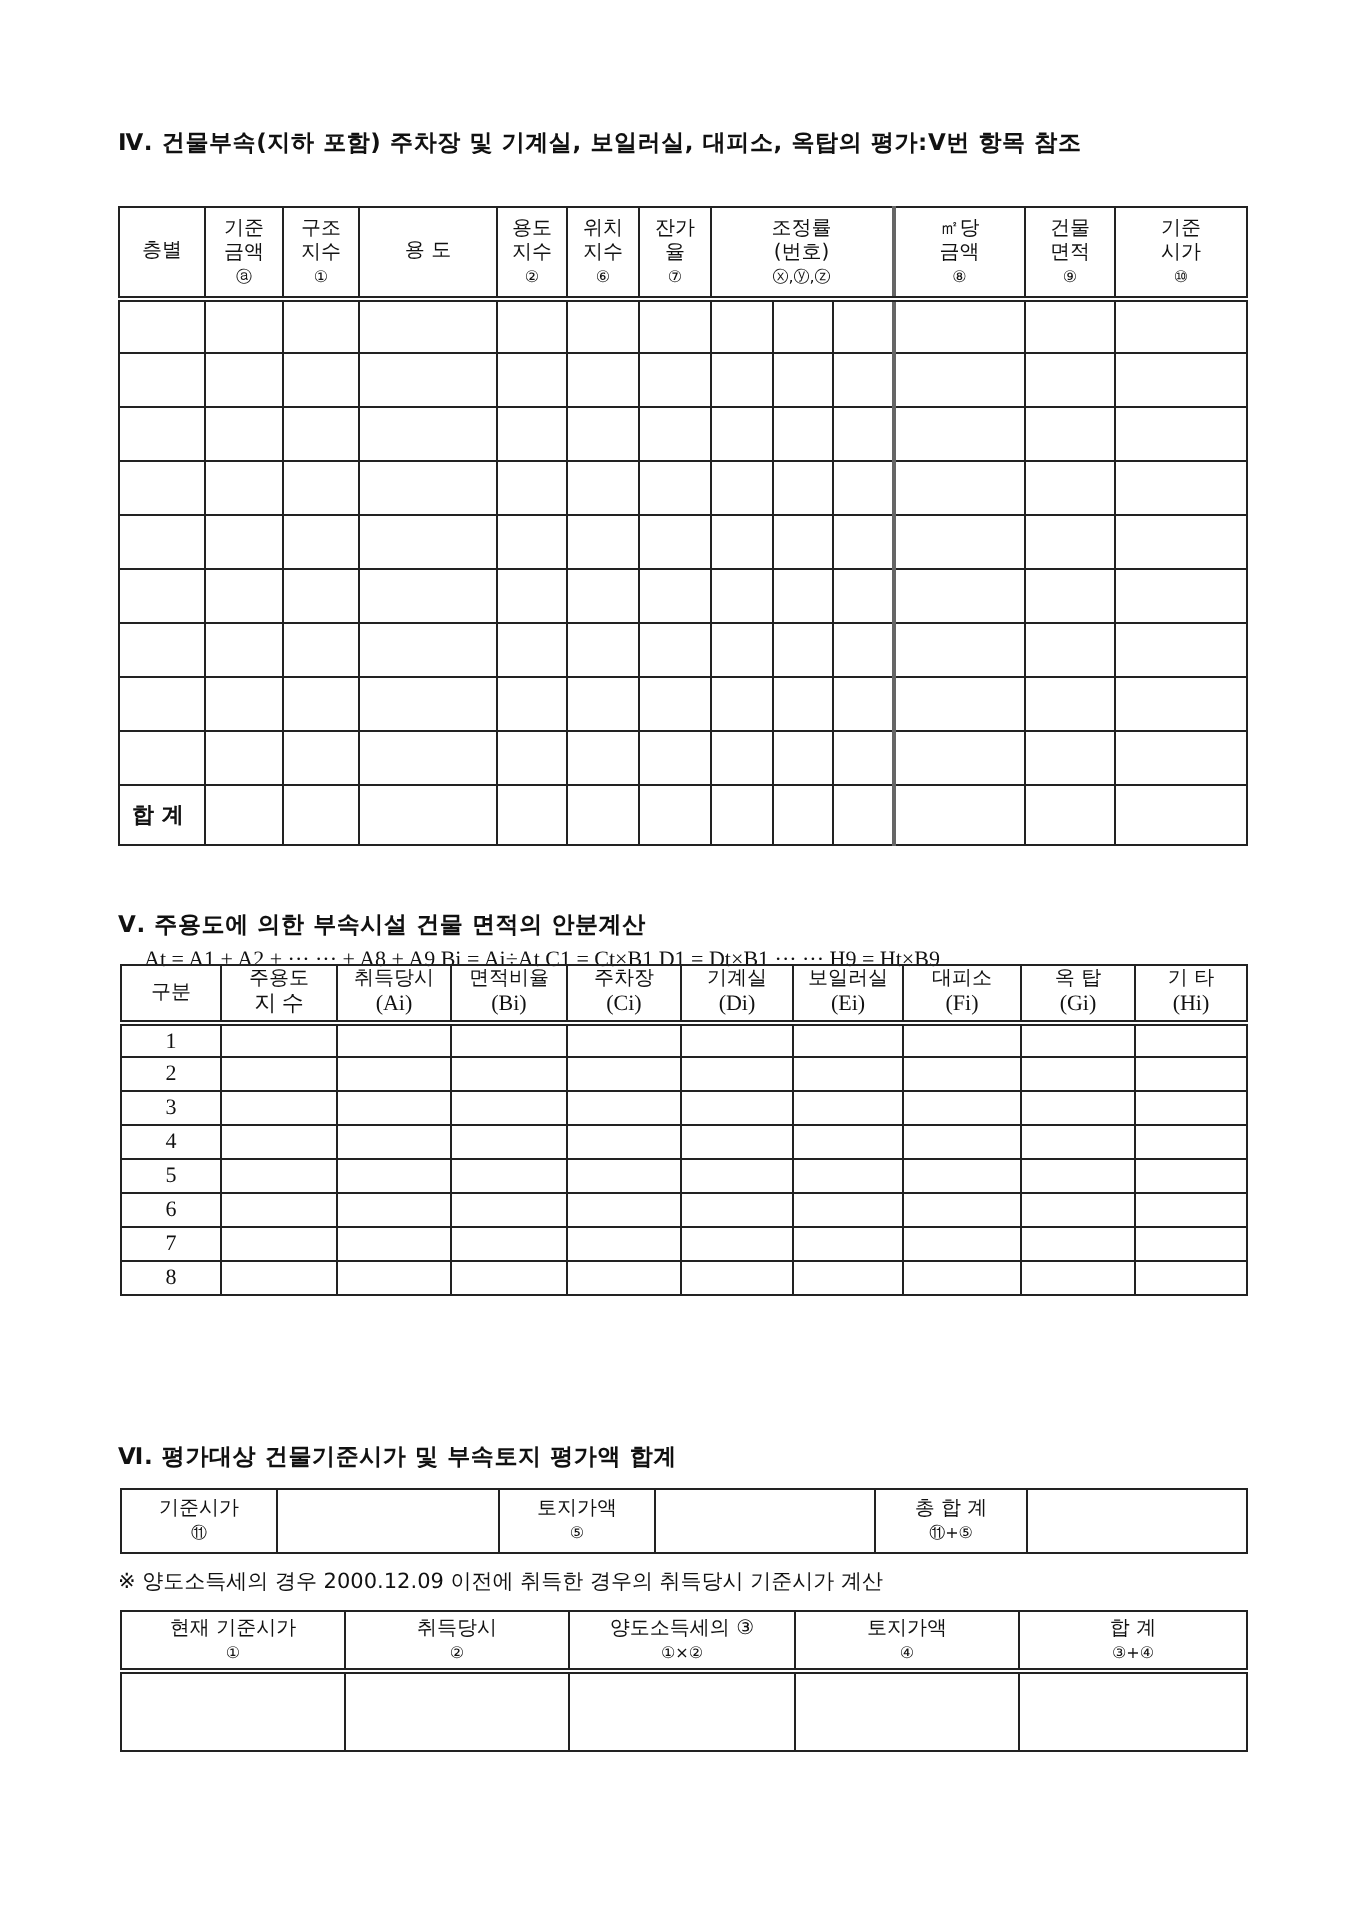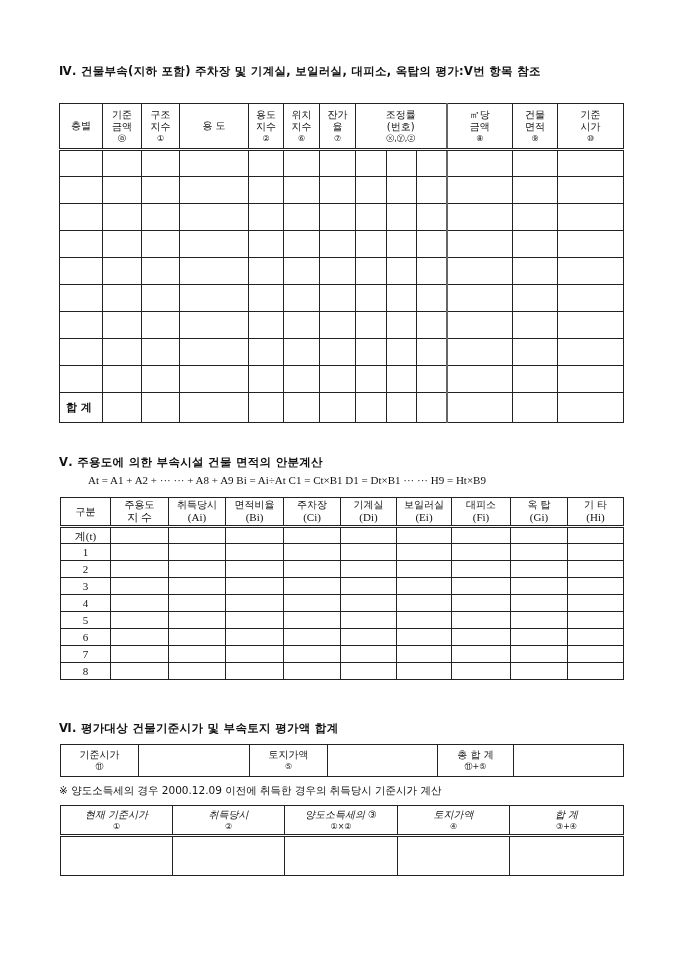--- a/index.html
+++ b/index.html
@@ -203,23 +203,23 @@
         <td></td>
         <td></td>
         <td class="thickv"></td>
         <td></td>
         <td></td>
       </tr>
     </tbody>
 </table>
 
 <div class="abs title" style="left:59px;top:455px;">Ⅴ. 주용도에 의한 부속시설 건물 면적의 안분계산</div>
-<div class="abs formula" style="left:88px;top:474px;">At = A1 + A2 + ··· ··· + A8 + A9     Bi = Ai÷At     C1 = Ct×B1     D1 = Dt×B1  ··· ···  H9 = Ht×B9</div>
-
-<table class="outer" style="left:60px;top:497px;width:563px;">
+<div class="abs formula" style="left:72px;top:474px;">At = A1 + A2 + ··· ··· + A8 + A9     Bi = Ai÷At     C1 = Ct×B1     D1 = Dt×B1  ··· ···  H9 = Ht×B9</div>
+
+<table class="outer" style="left:60px;top:482px;width:563px;">
   <colgroup>
     <col style="width:50px">
       <col style="width:58px">
       <col style="width:57px">
       <col style="width:58px">
     <col style="width:57px">
       <col style="width:56px">
       <col style="width:55px">
       <col style="width:59px">
     <col style="width:57px">
@@ -234,32 +234,20 @@
         <th><span>주차장</span><br><span class="ser">(Ci)</span></th>
         <th><span>기계실</span><br><span class="ser">(Di)</span></th>
         <th><span>보일러실</span><br><span class="ser">(Ei)</span></th>
         <th><span>대피소</span><br><span class="ser">(Fi)</span></th>
         <th><span>옥  탑</span><br><span class="ser">(Gi)</span></th>
         <th><span>기  타</span><br><span class="ser">(Hi)</span></th>
       </tr>
   </thead>
   <tbody id="t2body">
       <tr style="height: 17px;">
-        <td class="ser">계(t)</td>
-        <td></td>
-        <td></td>
-        <td></td>
-        <td></td>
-        <td></td>
-        <td></td>
-        <td></td>
-        <td></td>
-        <td></td>
-      </tr>
-      <tr style="height: 17px;">
         <td class="ser">1</td>
         <td></td>
         <td></td>
         <td></td>
         <td></td>
         <td></td>
         <td></td>
         <td></td>
         <td></td>
         <td></td>
@@ -369,21 +357,21 @@
     <td><span>토지가액</span><span class="circ">⑤</span></td>
     <td></td>
     <td><span>총 합 계</span><span class="circ">⑪+⑤</span></td>
     <td></td>
   </tr>
 </tbody>
   </table>
 
 <div class="abs note" style="left:59px;top:784px;">※ 양도소득세의 경우 2000.12.09 이전에 취득한 경우의 취득당시 기준시가 계산</div>
 
-<table class="outer" style="left:60px;top:805px;width:563px;font-style:italic;">
+<table class="outer" style="left:60px;top:805px;width:563px;">
   <colgroup>
     <col style="width:112px">
       <col style="width:112px">
       <col style="width:113px">
       <col style="width:112px">
       <col style="width:114px">
   </colgroup>
   <thead>
     <tr class="dbl" style="height:30px" id="t4head">
         <th><span>현재 기준시가</span><span class="circ">①</span></th>

